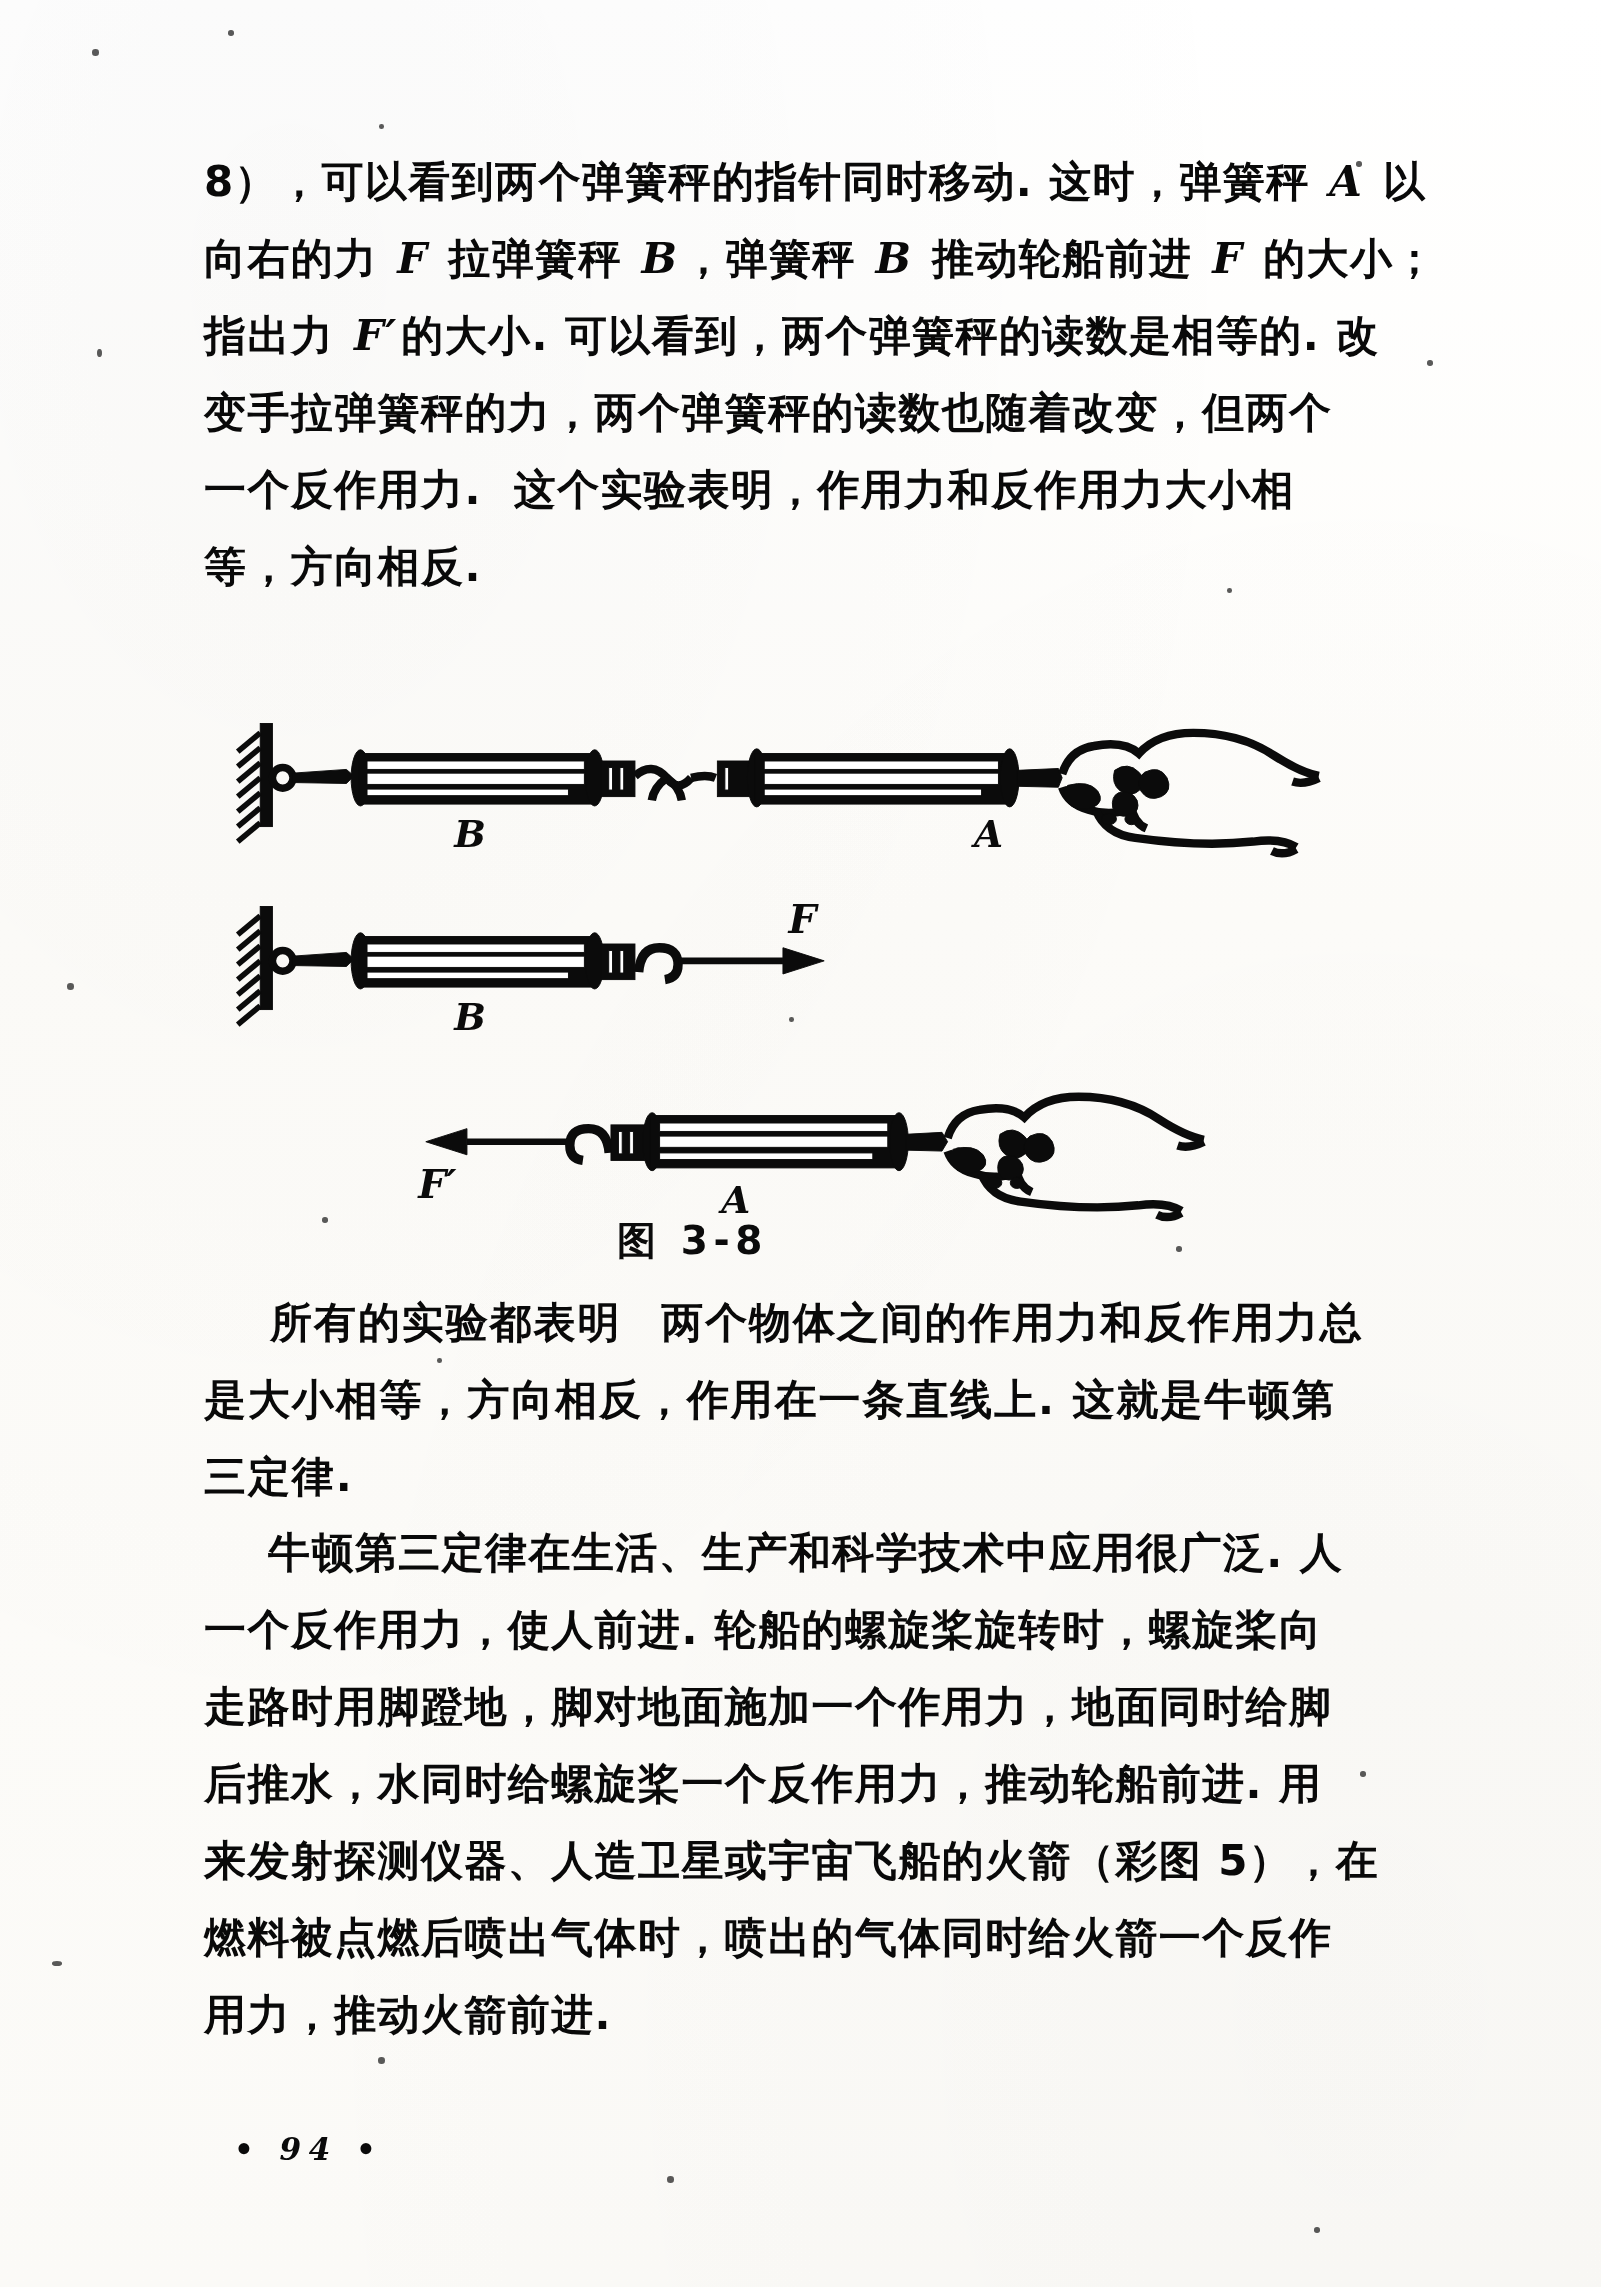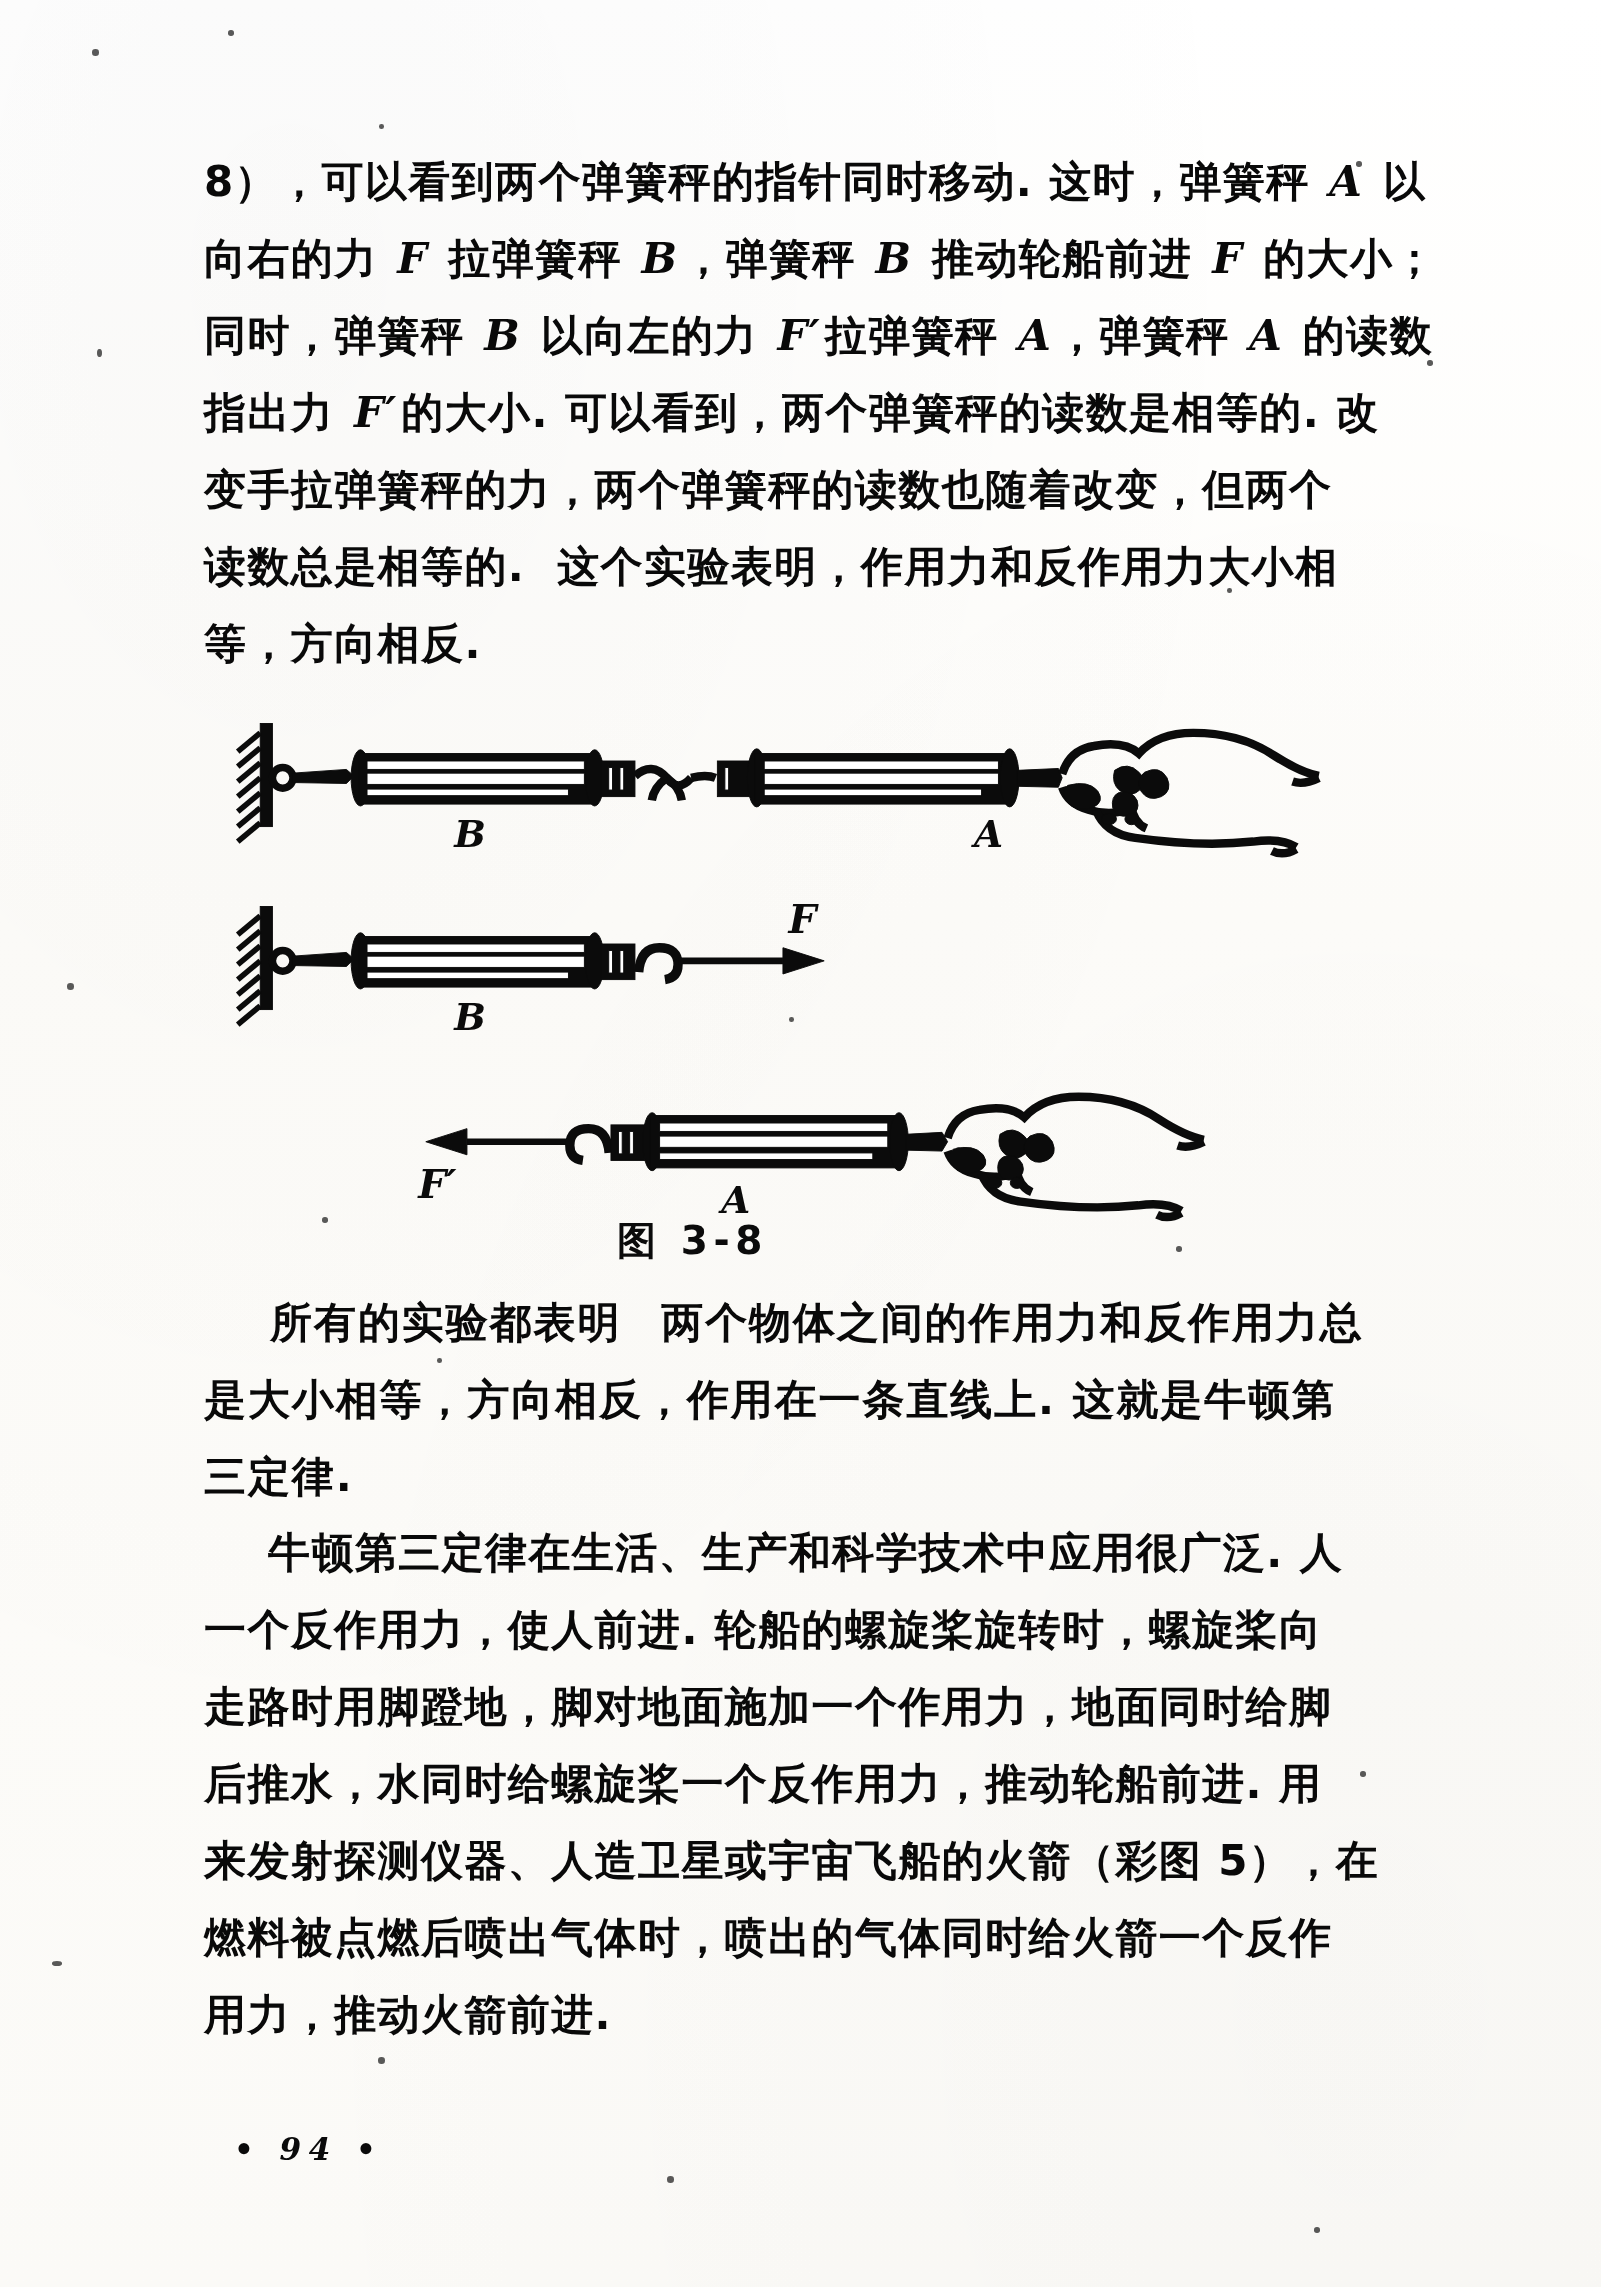--- a/index.html
+++ b/index.html
@@ -125,24 +125,23 @@
   <div class="speck" style="left:667px; top:2176px;width:6.6px;  height:6.6px;"></div>
   <div class="speck" style="left:1314px;top:2227px;width:5.6px;  height:5.6px;"></div>
   <div class="speck" style="left:956px;top:1147px;width:4.7px;  height:4.7px;"></div>
   <div class="speck" style="left:789px; top:1017px;width:4.7px;  height:4.7px;"></div>
 
   <div id="content">
 
     <div class="textblock" id="para1" style="top:139px;">
         <div class="line"><span>8），可以看到两个弹簧秤的指针同时移动. 这时，弹簧秤 </span><span class="ital">A</span><span> 以</span></div>
         <div class="line"><span>向右的力 </span><span class="ital">F</span><span> 拉弹簧秤 </span><span class="ital">B</span><span>，弹簧秤 </span><span class="ital">B</span><span> 推动轮船前进 </span><span class="ital">F</span><span> 的大小；</span></div>
-        <div class="line"><span>同时，弹簧秤 </span><span class="ital">B</span><span> 以向左的力 </span><span class="ital">F′</span><span>拉弹簧秤 </span><span class="ital">A</span><span>，弹簧秤 </span><span class="ital">A</span><span> 的读数</span></div>
         <div class="line"><span>指出力 </span><span class="ital">F′</span><span>的大小. 可以看到，两个弹簧秤的读数是相等的. 改</span></div>
         <div class="line"><span>变手拉弹簧秤的力，两个弹簧秤的读数也随着改变，但两个</span></div>
-        <div class="line"><span>读数总是相等的.  这个实验表明，作用力和反作用力大小相</span></div>
+        <div class="line"><span>一个反作用力.  这个实验表明，作用力和反作用力大小相</span></div>
         <div class="line"><span>等，方向相反.</span></div>
       </div>
 
     <div id="figure">
 
       <svg width="1171" height="164" viewBox="0 0 1250 175" style="position:absolute;left:0;top:0;">
         <g fill="#0b0b0b" stroke="#0b0b0b">
 
           <rect x="28" y="8" width="13" height="110"></rect>
           <g stroke-width="6">

